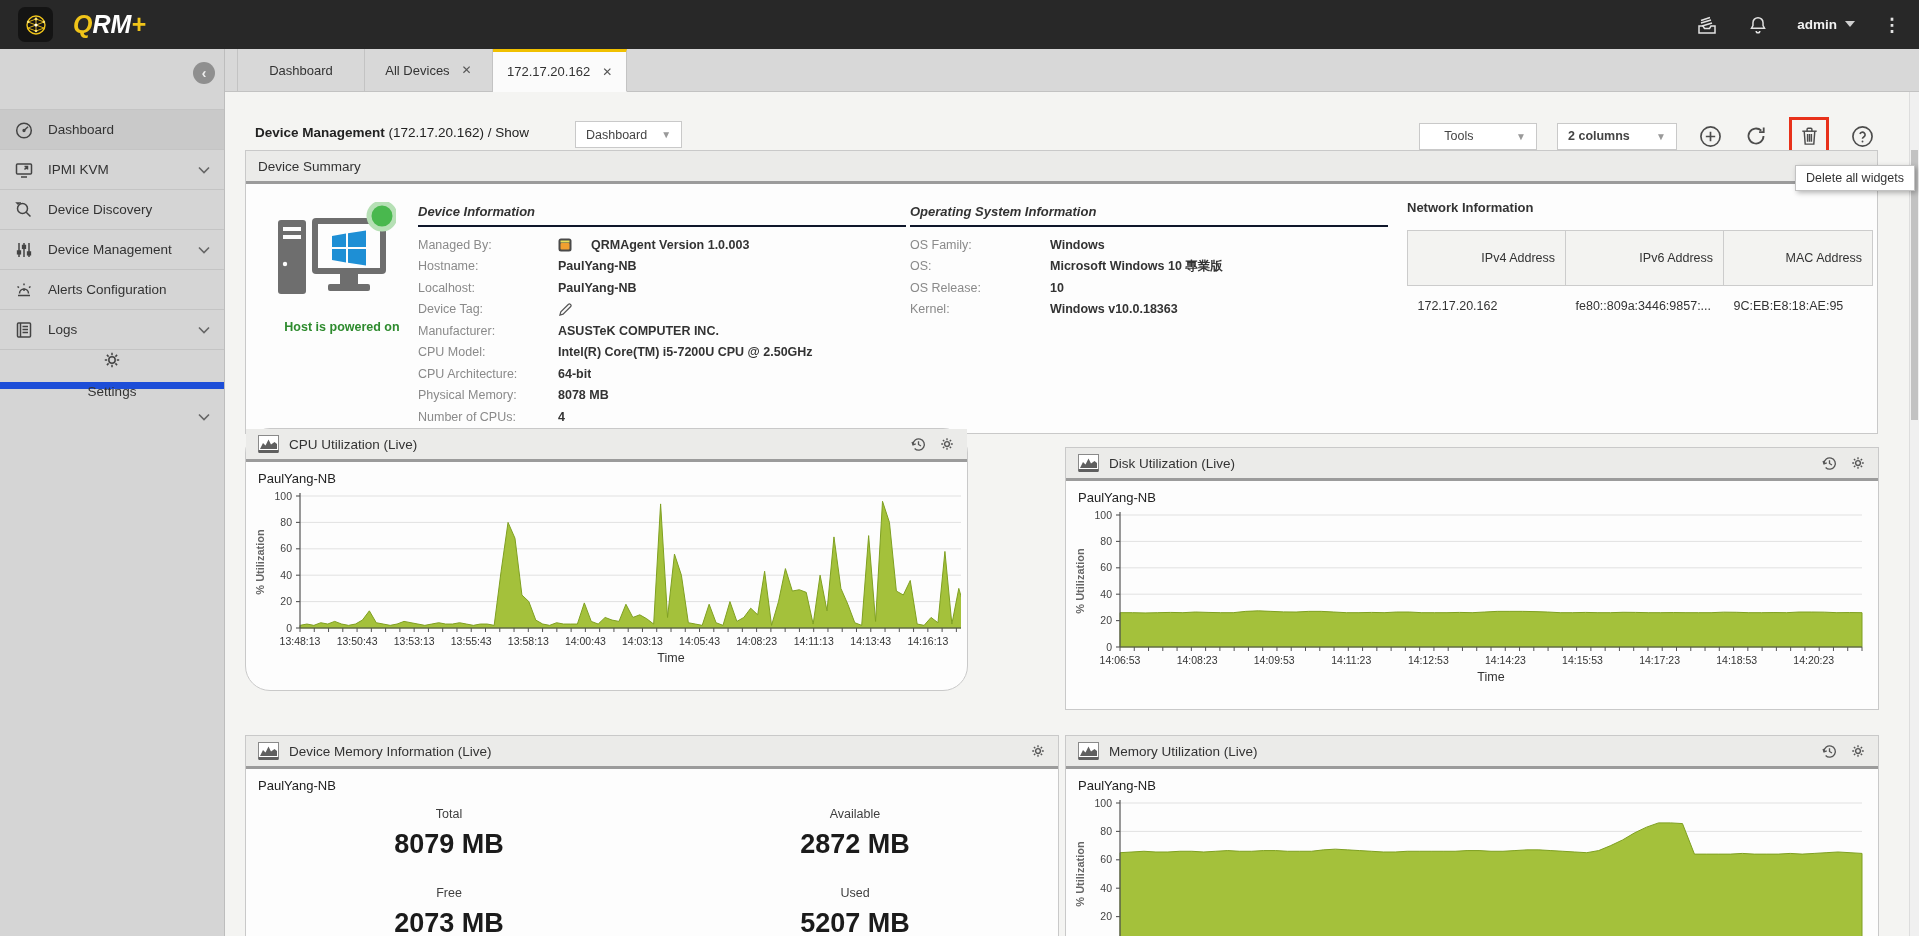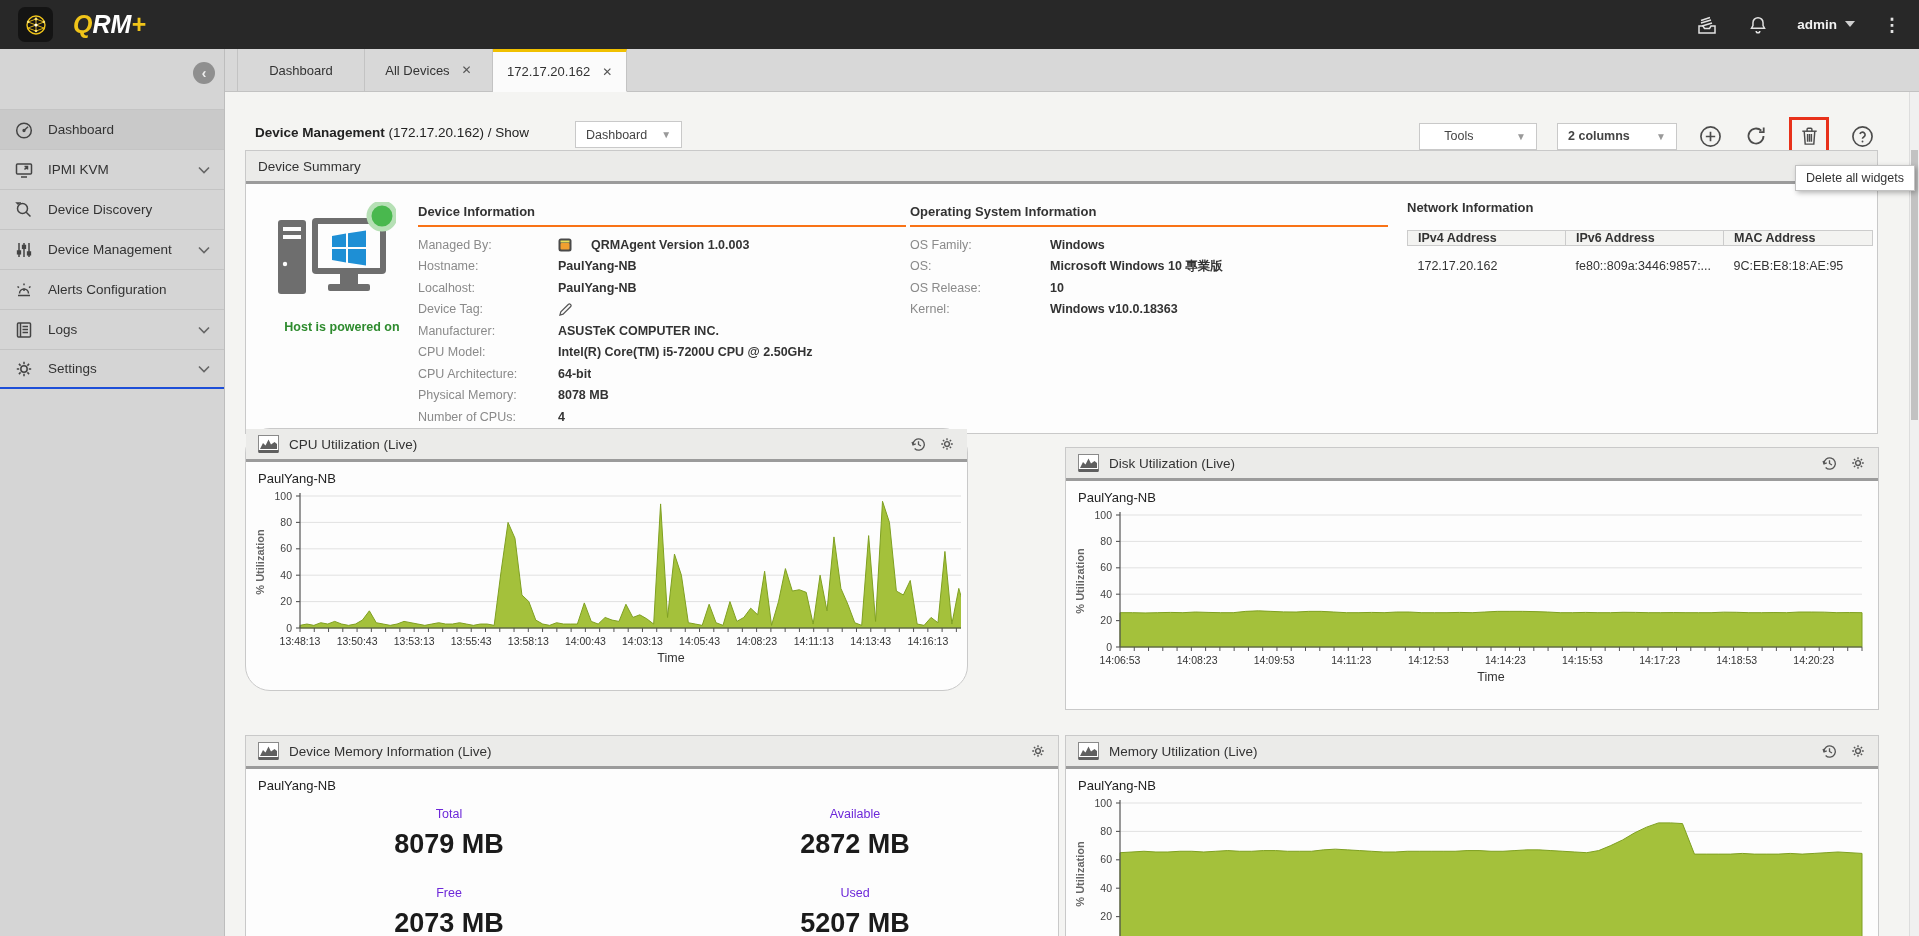--- a/index.html
+++ b/index.html
@@ -33,21 +33,21 @@
 
   
   .sidebar { position:absolute; top:49px; left:0; width:225px; bottom:0;
     background:#d5d5d5; border-right:1px solid #bdbdbd; z-index:25; }
   .collapse-btn { position:absolute; top:13px; right:9px; width:22px; height:22px; border-radius:50%;
     background:#8f8f8f; color:#efefef; display:flex; align-items:center; justify-content:center;
     font-size:14px; font-weight:bold; cursor:pointer; }
   .nav { position:absolute; top:60px; left:0; right:0; }
   .nav-item { height:40px; display:flex; align-items:center; padding:0 14px; gap:14px;
     border-top:1px solid #c4c4c4; font-size:13.5px; color:#333; cursor:pointer; }
-  .nav-item:last-child { border-bottom:2px solid #1d4ed8; }
+  .nav-item:last-child { border-bottom:7px solid #1d4ed8;flex-direction:column; }
   .nav-item.active { background:#c9c9c9; }
   .nav-item .chev { margin-left:auto; color:#666; }
   .nav-icon { display:flex; width:20px; justify-content:center; }
 
   
   .content { position:absolute; top:92px; left:225px; right:0; bottom:0; overflow:hidden; background:#f4f4f2; }
   .toolbar { position:relative; height:52px;margin-top:17px; }
   .page-title { position:absolute; left:30px; top:16px; font-size:13.5px; color:#222; }
   .page-title b { font-weight:bold; }
   .select { background:#fff; border:1px solid #c9c9c9; height:27px; display:flex; align-items:center;
@@ -74,41 +74,41 @@
   .device-summary { left:20px; top:58px; width:1633px; height:284px; }
   .ds-body { position:relative; height:247px; }
   .device-visual { position:absolute; left:26px; top:18px; width:140px; text-align:center; }
   .power-status { margin-top:6px; color:#2e8b2e; font-weight:bold; font-size:12.5px; }
 
   .info-col { position:absolute; top:20px; }
   .info-col.dev { left:172px; width:488px; }
   .info-col.os  { left:664px; width:478px; }
   .info-col.net { left:1161px; width:466px; top:16px; }
   .info-head { font-size:13px; font-weight:bold; color:#333; padding-bottom:6px; }
-  .info-col.dev .info-head, .info-col.os .info-head { border-bottom:2px solid #f97316; margin-bottom:7px; }
+  .info-col.dev .info-head, .info-col.os .info-head { border-bottom:2px solid #0f172a; margin-bottom:7px;font-style:italic; }
   .info-row { display:flex; align-items:center; height:21.5px; font-size:12.5px; }
   .info-label { width:140px; color:#8a8a8a; flex:0 0 140px; }
   .info-value { font-weight:bold; color:#333; display:flex; align-items:center; gap:19px;
     white-space:nowrap; overflow:hidden; }
 
   table.net-table { border-collapse:collapse; width:100%; margin-top:9px; font-size:12.5px; }
-  table.net-table th { border:1px solid #ccc; background:#f3f3f1; text-align:left;
-    font-weight:bold; color:#333; padding:0 10px; }
+  table.net-table th { border:1px solid #ccc; background:#f3f3f1; text-align:right;
+    font-weight:normal; color:#333; padding:20px 10px; }
   table.net-table td { padding:13px 10px 4px; color:#333; white-space:nowrap; overflow:hidden; }
 
   .w-cpu  { left:20px;  top:336px; width:723px; height:263px;border-radius:25px; }
   .w-disk { left:840px; top:355px; width:814px; height:263px; }
   .w-meminfo { left:20px;  top:643px; width:814px; height:330px; }
   .w-memutil { left:840px; top:643px; width:814px; height:330px; }
   .host-label { padding:9px 12px 0; font-size:13px; color:#222; }
   .chart-box { position:relative; margin:2px 6px 0; height:196px; overflow:hidden; }
   .chart-box.tall { height:180px; }
 
   .mem-grid { display:grid; grid-template-columns:1fr 1fr; text-align:center; margin-top:14px; }
-  .mem-cell .mlabel { font-size:12.5px; color:#6d28d9; }
+  .mem-cell .mlabel { font-size:12.5px; color:#404040; }
   .mem-cell .mvalue { font-size:27px; font-weight:bold; color:#1b1b1b; margin-top:8px; }
   .mem-cell { margin-bottom:26px; }
 
   
   .scrollbar { position:absolute; right:0; top:92px; bottom:0; width:10px;
     background:#f0f0f0; border-left:1px solid #ddd; z-index:35; }
   .scroll-thumb { position:absolute; top:58px; height:270px; left:1px; right:1px; background:#c2c2c2; }
 
   svg { display:block; }
 </style>

